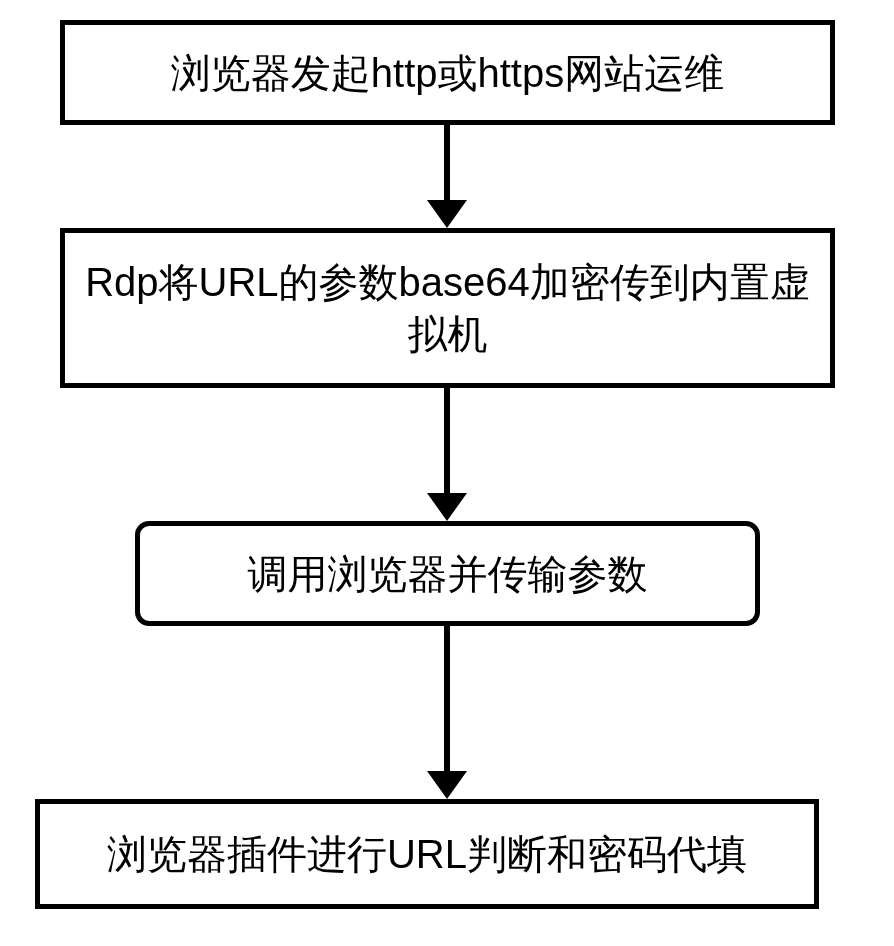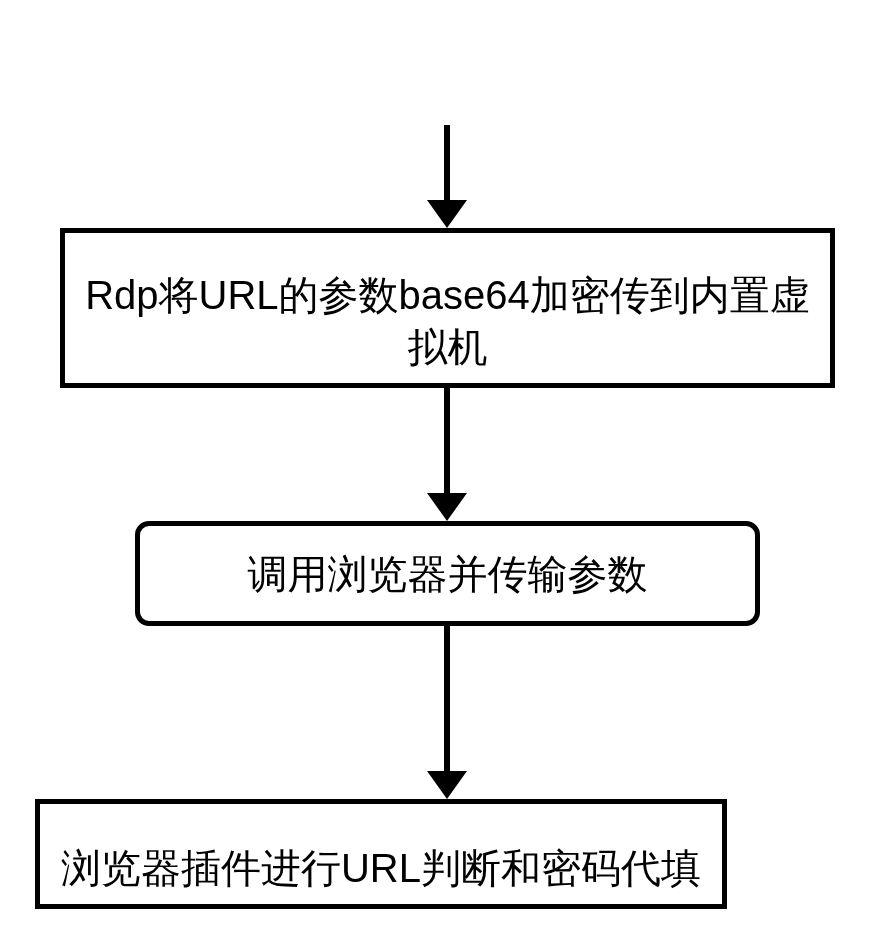--- a/index.html
+++ b/index.html
@@ -45,41 +45,44 @@
     border-right: 20px solid transparent;
     border-top: 28px solid #000;
     margin: 0 auto;
   }
 </style>
 </head>
 <body>
 
 <div class="canvas">
 
+  <div class="box" style="left:60px; top:20px; width:775px; height:105px;">
+    <span>浏览器发起http或https网站运维</span>
+  </div>
 
   <div class="arrow" style="top:125px;">
     <div class="arrow-shaft" style="height:75px;"></div>
     <div class="arrow-head"></div>
   </div>
 
-  <div class="box" style="left:60px; top:228px; width:775px; height:160px;align-items:flex-end;">
+  <div class="box" style="left:60px; top:228px; width:775px; height:160px;">
     <span>Rdp将URL的参数base64加密传到内置虚拟机</span>
   </div>
 
   <div class="arrow" style="top:388px;">
     <div class="arrow-shaft" style="height:105px;"></div>
     <div class="arrow-head"></div>
   </div>
 
   <div class="box" style="left:135px; top:521px; width:625px; height:105px;border-radius:14px;">
     <span>调用浏览器并传输参数</span>
   </div>
 
   <div class="arrow" style="top:626px;">
     <div class="arrow-shaft" style="height:145px;"></div>
     <div class="arrow-head"></div>
   </div>
 
-  <div class="box" style="left:35px; top:799px; width:692px; height:110px;align-items:flex-end;">
+  <div class="box" style="left:35px; top:799px; width:784px; height:110px;">
     <span>浏览器插件进行URL判断和密码代填</span>
   </div>
 
 </div>
 
 </body></html>

